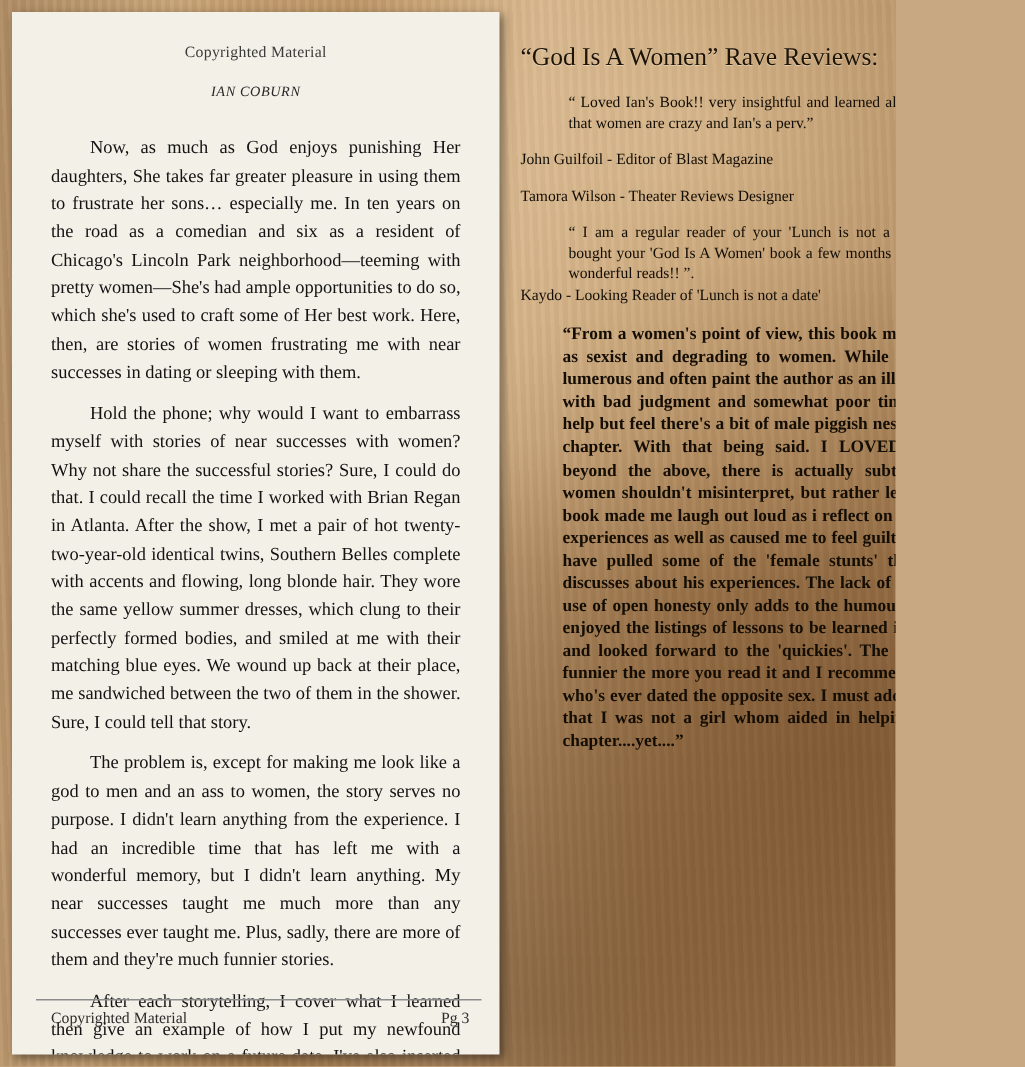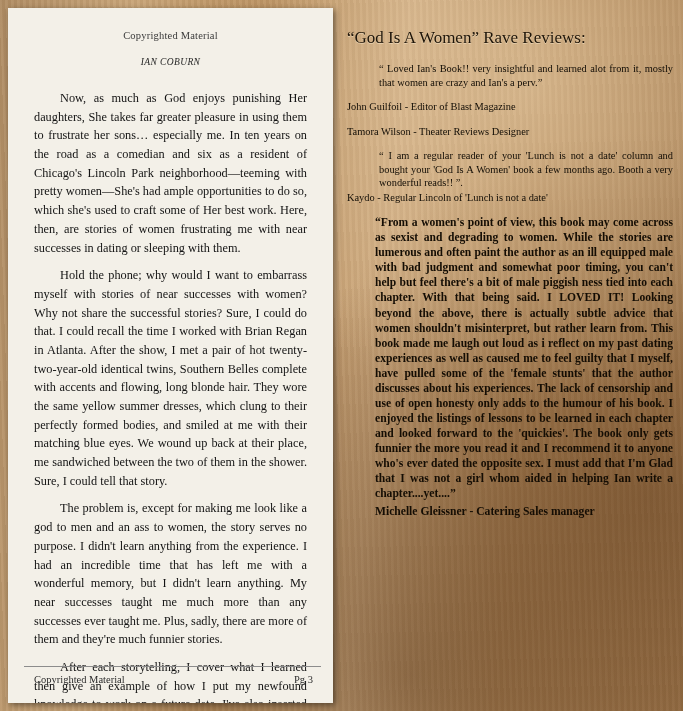--- a/index.html
+++ b/index.html
@@ -8,21 +8,21 @@
   }
   body {
     width: 683px;
     height: 711px;
     overflow: hidden;
     font-family: "Liberation Serif", serif;
     background: #c8a882;
   }
   #page {
     position: relative;
-    width: 683px;
+    width: 597px;
     height: 711px;
     background: linear-gradient(95deg, #b08d64 0%, #c9a578 18%, #b98f5e 36%, #cda87c 55%, #b78d5d 75%, #a87f52 100%);
     overflow: hidden;
   }
   
   #bg-texture {
     position: absolute;
     inset: 0;
     background:
       radial-gradient(circle at 78% 12%, rgba(255,235,200,0.40) 0%, rgba(255,235,200,0) 40%),
@@ -168,21 +168,20 @@
     <div class="review">
       <span class="attrib">John Guilfoil - Editor of Blast Magazine</span>
     </div>
 
     <div class="review">
       <span class="attrib">Tamora Wilson - Theater Reviews Designer</span>
     </div>
 
     <div class="review">
       <span class="quote">“ I am a regular reader of  your  'Lunch is not a date' column and bought your 'God Is A Women' book a few months ago. Booth a very wonderful reads!! ”.</span>
-      <span class="attrib">Kaydo - Regular Lincoln of 'Lunch is not a date'</span>
+      <span class="attrib">Kaydo - Looking Reader of 'Lunch is not a date'</span>
     </div>
 
     <div class="big-review">
       <span class="quote">“From a women's point of view, this book may come across as sexist and degrading to women. While the stories are lumerous and often paint the author as an ill equipped male with bad judgment and somewhat poor timing, you can't help but feel there's a bit of male piggish ness tied into each chapter. With that being said. I LOVED IT! Looking beyond the above, there is actually subtle advice that women shouldn't misinterpret, but rather learn from.  This book made me laugh out loud as i reflect on my past dating experiences as well as caused me to feel guilty that I myself, have pulled some of the 'female stunts' that the author discusses about his experiences.  The lack of censorship  and use of open honesty only adds to the humour of his book.  I enjoyed the listings of lessons to be learned in each chapter and looked forward to the 'quickies'.  The book only gets funnier  the more you read it and I recommend it to anyone who's ever dated the opposite sex. I must add that I'm Glad that I was not a girl whom aided in helping Ian write a chapter....yet....”</span>
-      <span class="attrib">Michelle Gleissner - Catering Sales manager</span>
     </div>
   </div>
 </div>
 
 </body></html>

